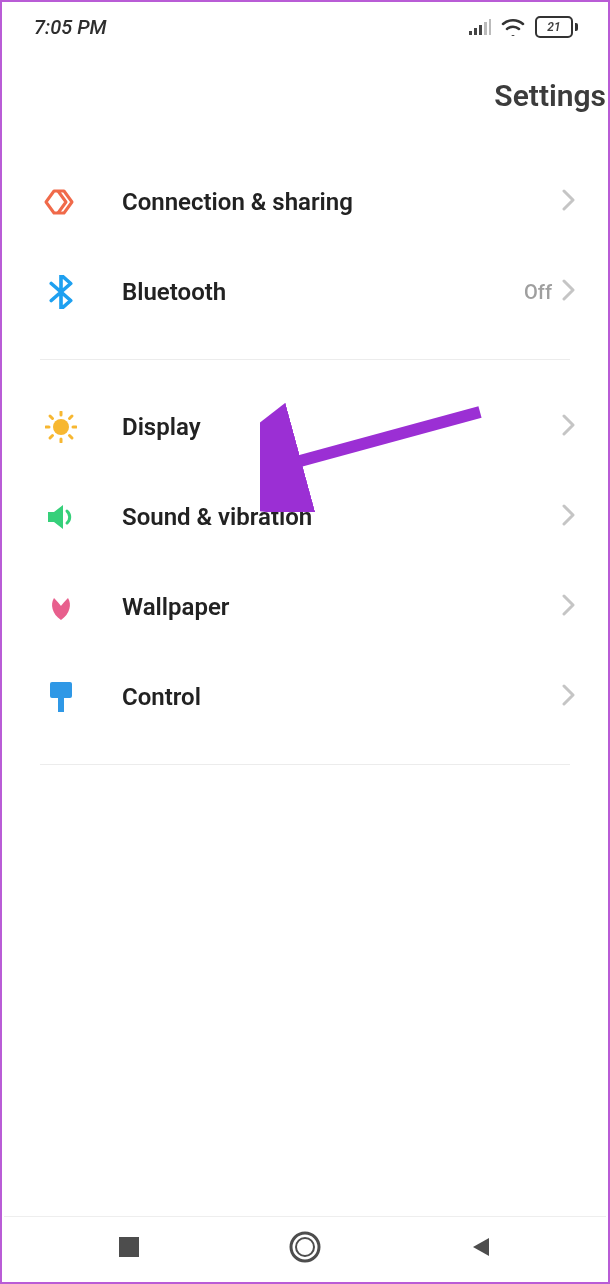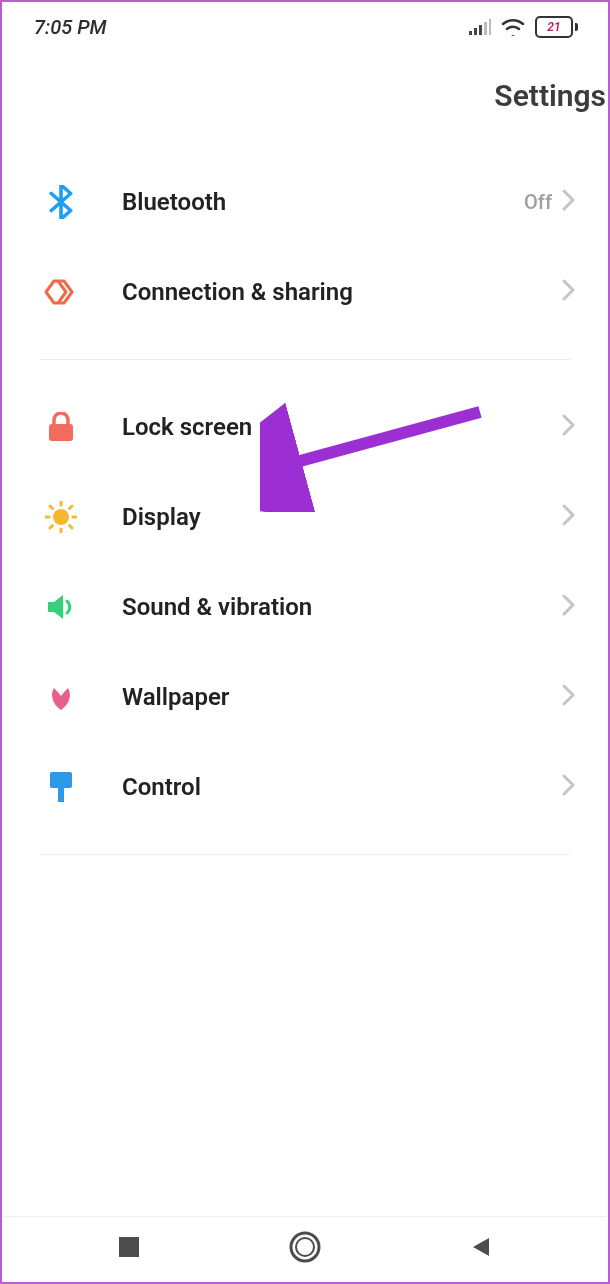--- a/index.html
+++ b/index.html
@@ -34,21 +34,21 @@
   .status-right { display: flex; align-items: center; gap: 10px; }
   .status-right svg { display:block; }
   .battery {
     display:flex; align-items:center;
   }
   .battery-body {
     width: 38px; height: 22px;
     border: 2px solid #333; border-radius: 5px;
     position: relative;
     display:flex; align-items:center; justify-content:center;
-    font-size: 12px; font-weight:600; color:#be185d;
+    font-size: 12px; font-weight:600; color:#404040;
   }
   .battery-tip {
     width: 3px; height: 8px; background:#333;
     margin-left: 2px; border-radius: 0 2px 2px 0;
   }
 
   
   .page-title {
     text-align: right;
     font-size: 30px;
@@ -136,55 +136,43 @@
         <div class="battery-tip"></div>
       </div>
     </div>
   </div>
 
   <div class="page-title">Settings</div>
 
   <div class="list" id="list">
       <div class="row">
         <span class="icon">
-          <svg width="30" height="34" viewBox="0 0 24 28">
-            <path d="M12 0 L20 7 L12 14 L20 21 L12 28 V0 M4 7 L12 14 M4 21 L12 14" fill="none" stroke="#1ea0f0" stroke-width="3" stroke-linejoin="round" stroke-linecap="round"></path>
-          </svg>
-        </span>
-        <span class="label">Bluetooth</span>
-        <span class="trail">Off</span>
-        <span style="color: rgb(197, 197, 197);"><svg class="chev" width="14" height="22" viewBox="0 0 14 22">
-            <path d="M2 2 L11 11 L2 20" fill="none" stroke="currentColor" stroke-width="3" stroke-linecap="round" stroke-linejoin="round"></path>
-          </svg></span>
-      </div>
-      <div class="row">
-        <span class="icon">
           <svg width="34" height="30" viewBox="0 0 34 30">
             <path d="M10 4 L20 4 L28 15 L20 26 L10 26 L2 15 Z" fill="none" stroke="#f06a4a" stroke-width="3" stroke-linejoin="round"></path>
             <path d="M14 4 L22 15 L14 26" fill="none" stroke="#f06a4a" stroke-width="3" stroke-linejoin="round"></path>
           </svg>
         </span>
         <span class="label">Connection &amp; sharing</span>
         <span style="color: rgb(197, 197, 197);"><svg class="chev" width="14" height="22" viewBox="0 0 14 22">
             <path d="M2 2 L11 11 L2 20" fill="none" stroke="currentColor" stroke-width="3" stroke-linecap="round" stroke-linejoin="round"></path>
           </svg></span>
       </div>
+      <div class="row">
+        <span class="icon">
+          <svg width="30" height="34" viewBox="0 0 24 28">
+            <path d="M12 0 L20 7 L12 14 L20 21 L12 28 V0 M4 7 L12 14 M4 21 L12 14" fill="none" stroke="#1ea0f0" stroke-width="3" stroke-linejoin="round" stroke-linecap="round"></path>
+          </svg>
+        </span>
+        <span class="label">Bluetooth</span>
+        <span class="trail">Off</span>
+        <span style="color: rgb(197, 197, 197);"><svg class="chev" width="14" height="22" viewBox="0 0 14 22">
+            <path d="M2 2 L11 11 L2 20" fill="none" stroke="currentColor" stroke-width="3" stroke-linecap="round" stroke-linejoin="round"></path>
+          </svg></span>
+      </div>
       <div class="divider"></div>
-      <div class="row">
-        <span class="icon">
-          <svg width="28" height="30" viewBox="0 0 28 30">
-            <rect x="2" y="12" width="24" height="17" rx="3" fill="#f26c5d"></rect>
-            <path d="M7 12 V8 a7 7 0 0 1 14 0 V12" fill="none" stroke="#f26c5d" stroke-width="3.5"></path>
-          </svg>
-        </span>
-        <span class="label">Lock screen</span>
-        <span style="color: rgb(197, 197, 197);"><svg class="chev" width="14" height="22" viewBox="0 0 14 22">
-            <path d="M2 2 L11 11 L2 20" fill="none" stroke="currentColor" stroke-width="3" stroke-linecap="round" stroke-linejoin="round"></path>
-          </svg></span>
-      </div>
       <div class="row">
         <span class="icon">
           <svg width="32" height="32" viewBox="0 0 32 32">
             <circle cx="16" cy="16" r="8" fill="#f7b731"></circle>
             <g stroke="#f7b731" stroke-width="3" stroke-linecap="round">
               <line x1="16" y1="1" x2="16" y2="4"></line>
               <line x1="16" y1="28" x2="16" y2="31"></line>
               <line x1="1" y1="16" x2="4" y2="16"></line>
               <line x1="28" y1="16" x2="31" y2="16"></line>
               <line x1="5" y1="5" x2="7.5" y2="7.5"></line>

